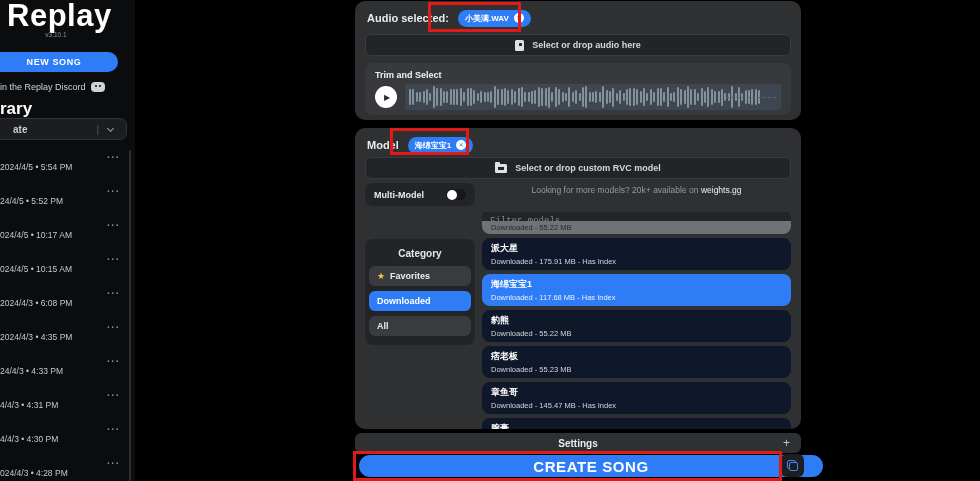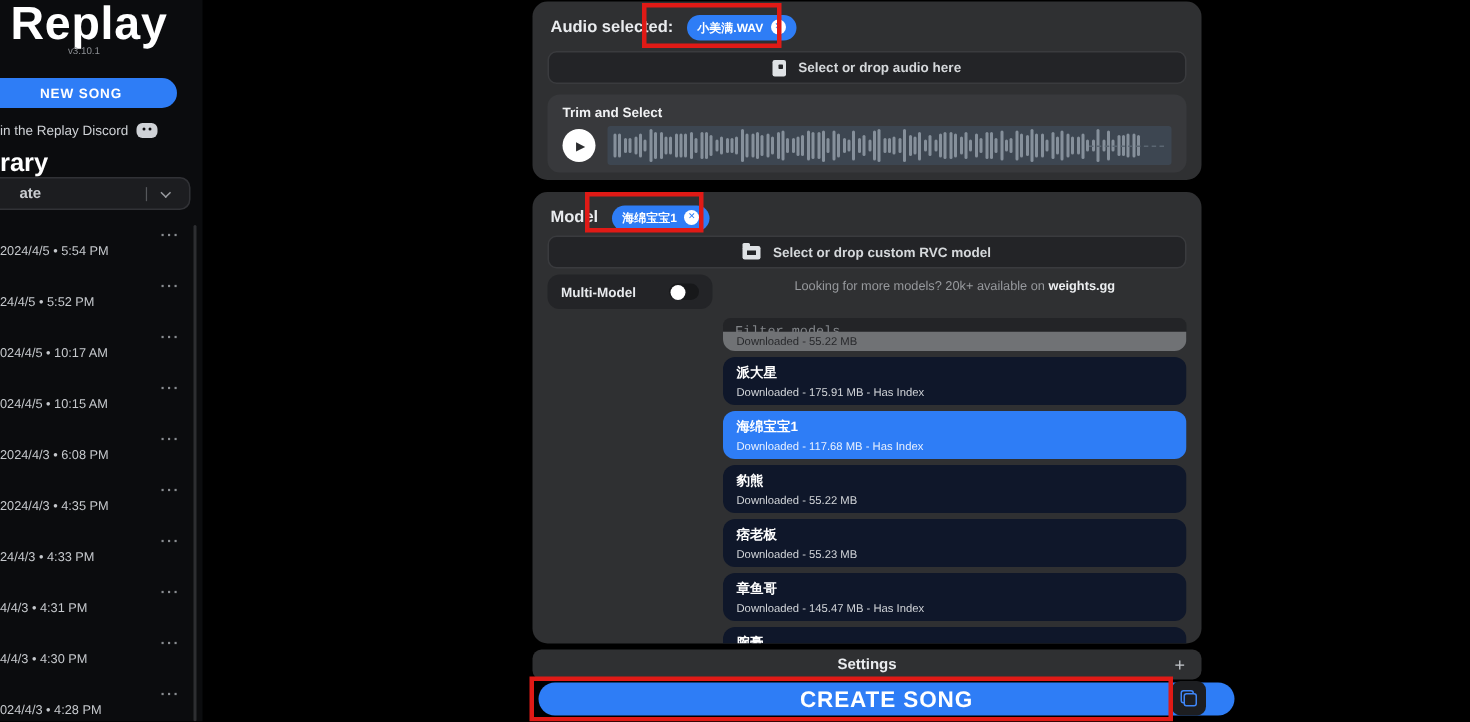--- a/index.html
+++ b/index.html
@@ -68,21 +68,21 @@
   .spacer { flex: 1; }
   .warn { font-size: 7px; margin-left: 4px; color: #d9dbde; }
   .merge-mini { width: 6px; height: 6px; background: #3c3d41; border-radius: 2px; margin-right: 5px; flex: none; }
   #category { position: absolute; left: 10px; top: 111px; width: 110px; background: #232427; border-radius: 8px; padding: 4px; }
   .cat-title { text-align: center; font-size: 10px; font-weight: 700; color: #e4e6e9; padding: 5px 0 7px; }
   .cat-item { background: #3a3b3f; border-radius: 6px; height: 20px; display: flex; align-items: center; padding: 0 8px; font-size: 9px;
     font-weight: 700; color: #e8eaed; margin-bottom: 5px; cursor: pointer; }
   .cat-item.selected { background: #2e7df6; color: #fff; }
   .star { color: #f6c544; margin-right: 5px; font-size: 9px; }
   .models-caption { position: absolute; left: 127px; top: 57px; width: 309px; text-align: center; font-size: 8.5px; color: #97999d; }
-  .models-caption b { color: #eceef0; font-weight: 700; }
+  .models-caption b { color: #eceef0; font-weight: 400; }
   #filter { position: absolute; left: 127px; top: 58px; width: 309px; height: 18px; background: #232427; border: none; border-radius: 5px;
     color: #c9ccd0; font-size: 9px; padding: 0 8px; outline: none; font-family: Liberation Mono, monospace; margin-top: 26px; }
   #filter::placeholder { color: #818488; }
   #model-list { position: absolute; left: 127px; top: 93px; width: 309px; height: 208px; overflow: hidden; }
   .m-item { border-radius: 8px; background: #0f172a; padding: 4px 9px; margin-bottom: 4px; cursor: pointer; }
   .m-item.partial { border-radius: 0 0 8px 8px; background: #707275; height: 13px; padding: 0 9px; }
   .m-item.partial .m-sub { color: #28292c; line-height: 13px; margin-top: 0; }
   .m-name { font-size: 9px; font-weight: 700; color: #fff; }
   .m-sub { font-size: 7.5px; color: #d2d5d9; margin-top: 2px; }
   .m-item.selected { background: #2e7df6; }
@@ -314,20 +314,35 @@
       </div>
 
       <div class="toggle-row" id="multi-row">
         <span>Multi-Model</span>
         <span class="spacer"></span>
         <span class="toggle">
             <span class="knob"></span>
           </span>
       </div>
 
+      <div id="category">
+        <div class="cat-title">Category</div>
+        <div id="cat-items">
+            <div class="cat-item">
+              <span class="star">★</span>
+              <span>Favorites</span>
+            </div>
+            <div class="cat-item selected">
+              <span>Downloaded</span>
+            </div>
+            <div class="cat-item">
+              <span>All</span>
+            </div>
+          </div>
+      </div>
 
       <div class="models-caption">
         <span>Looking for more models? 20k+ available on</span>
         <b>weights.gg</b>
       </div>
       <input id="filter" type="text" placeholder="Filter models" style="">
       <div id="model-list">
           <div class="m-item partial">
             <div class="m-sub">Downloaded - 55.22 MB</div>
           </div>

